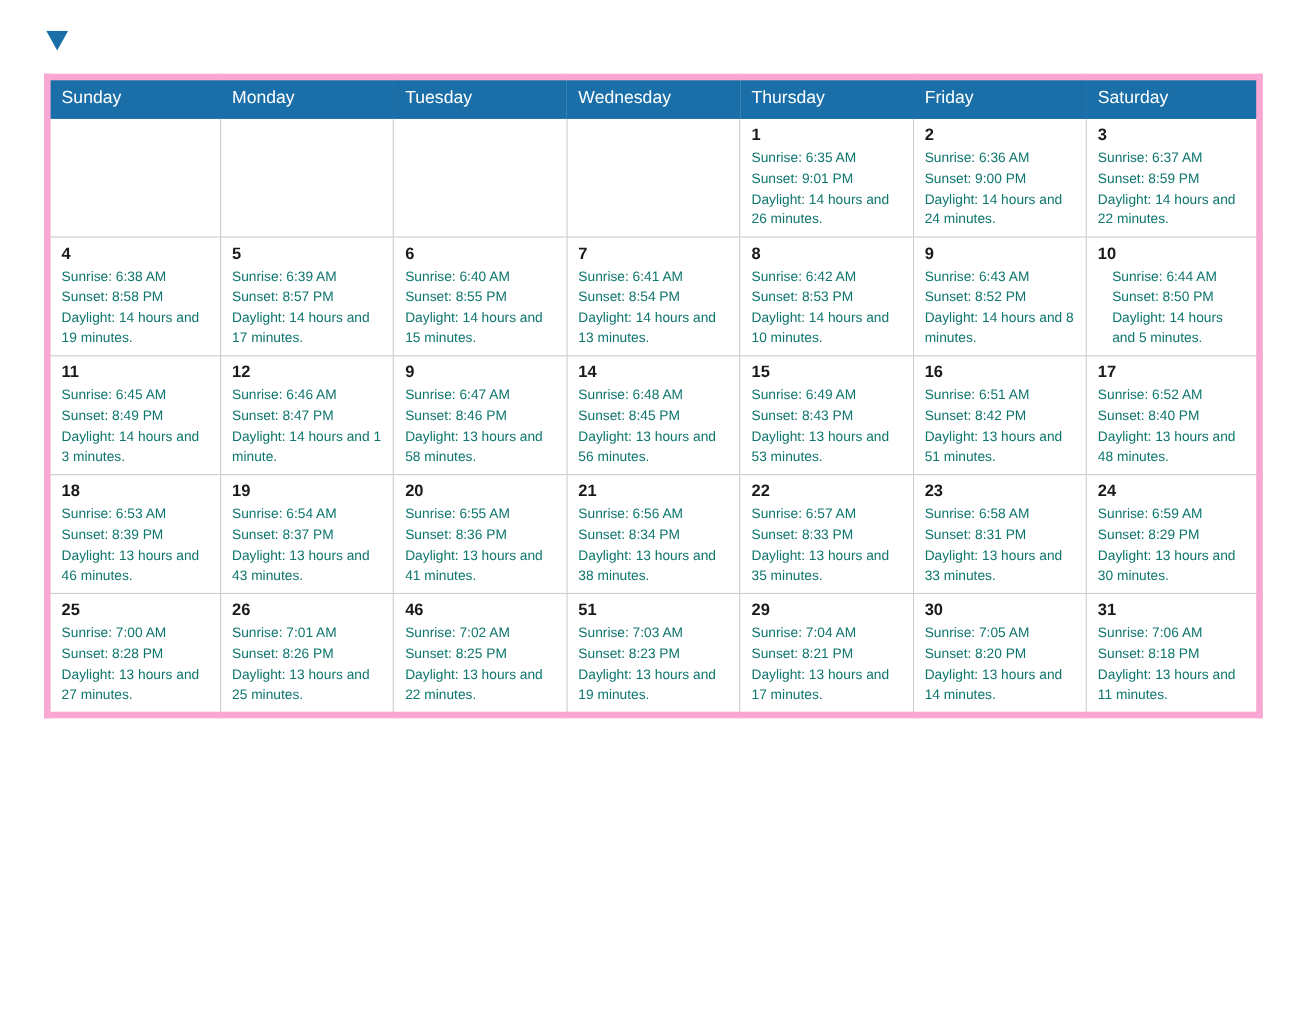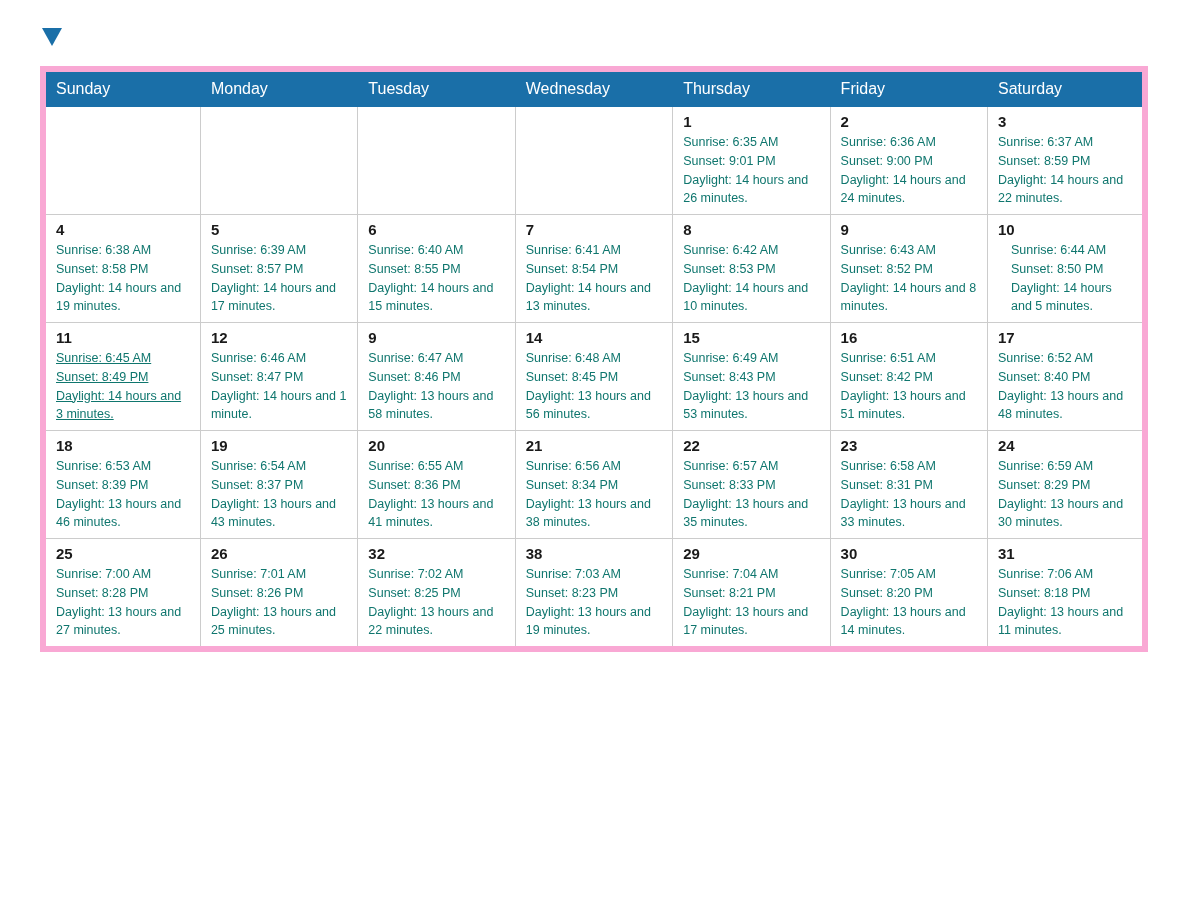--- a/index.html
+++ b/index.html
@@ -190,21 +190,21 @@
         <td>
           <span class="day-number">10</span>
           <div class="day-info" style="white-space: pre-line; margin-left: 13px;">Sunrise: 6:44 AM
 Sunset: 8:50 PM
 Daylight: 14 hours and 5 minutes.</div>
         </td>
       </tr>
       <tr>
         <td>
           <span class="day-number">11</span>
-          <div class="day-info" style="white-space: pre-line; text-decoration: underline;">Sunrise: 6:45 AM
+          <div class="day-info" style="white-space: pre-line;">Sunrise: 6:45 AM
 Sunset: 8:49 PM
 Daylight: 14 hours and 3 minutes.</div>
         </td>
         <td>
           <span class="day-number">12</span>
           <div class="day-info" style="white-space: pre-line;">Sunrise: 6:46 AM
 Sunset: 8:47 PM
 Daylight: 14 hours and 1 minute.</div>
         </td>
         <td>
@@ -289,27 +289,27 @@
 Sunset: 8:28 PM
 Daylight: 13 hours and 27 minutes.</div>
         </td>
         <td>
           <span class="day-number">26</span>
           <div class="day-info" style="white-space: pre-line;">Sunrise: 7:01 AM
 Sunset: 8:26 PM
 Daylight: 13 hours and 25 minutes.</div>
         </td>
         <td>
-          <span class="day-number">32</span>
+          <span class="day-number">46</span>
           <div class="day-info" style="white-space: pre-line;">Sunrise: 7:02 AM
 Sunset: 8:25 PM
 Daylight: 13 hours and 22 minutes.</div>
         </td>
         <td>
-          <span class="day-number">38</span>
+          <span class="day-number">51</span>
           <div class="day-info" style="white-space: pre-line;">Sunrise: 7:03 AM
 Sunset: 8:23 PM
 Daylight: 13 hours and 19 minutes.</div>
         </td>
         <td>
           <span class="day-number">29</span>
           <div class="day-info" style="white-space: pre-line;">Sunrise: 7:04 AM
 Sunset: 8:21 PM
 Daylight: 13 hours and 17 minutes.</div>
         </td>

